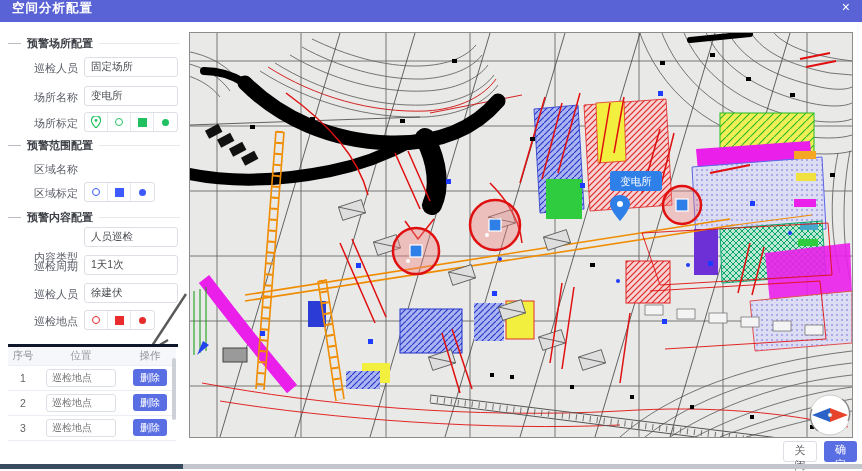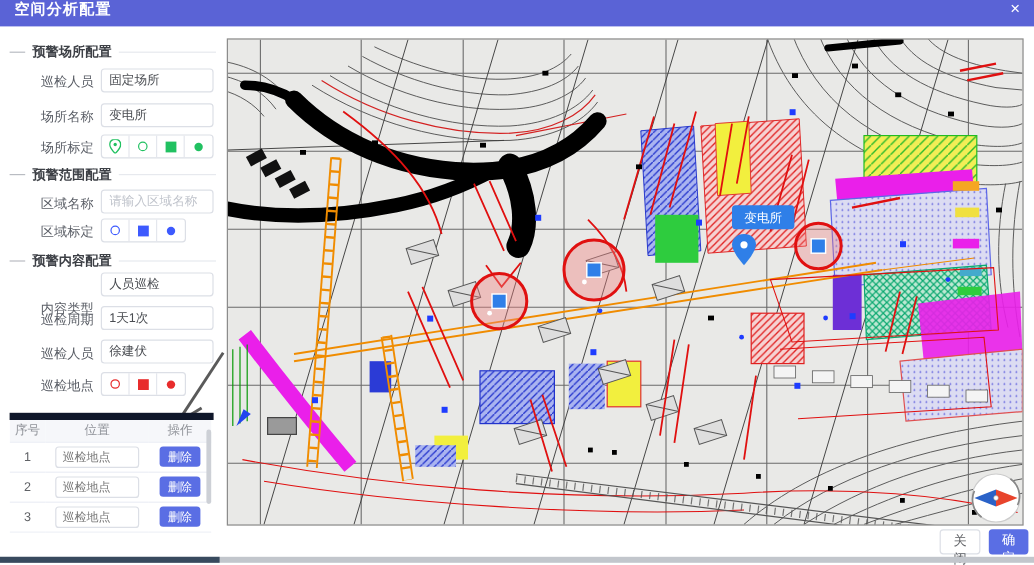--- a/index.html
+++ b/index.html
@@ -23,21 +23,21 @@
   .finput::placeholder{color:#c0c4cc;}
   .cellgroup{position:absolute;left:84px;height:20px;display:flex;border:1px solid #dcdfe6;
              border-radius:3px;background:#fff;}
   .cell{width:23px;display:flex;align-items:center;justify-content:center;border-right:1px solid #e4e7ed;cursor:pointer;}
   .cell:last-child{border-right:none;}
   .shp-circle{width:8px;height:8px;border:1.5px solid currentColor;border-radius:50%;}
   .shp-square{width:9px;height:9px;background:currentColor;}
   .shp-dot{width:7px;height:7px;background:currentColor;border-radius:50%;}
   
   .tblwrap{position:absolute;left:8px;top:344px;width:170px;height:100px;overflow:hidden;
-           border-top:6px solid #0f172a;}
+           border-top:3px solid #0f172a;}
   table.pts{border-collapse:collapse;width:168px;table-layout:fixed;}
   table.pts th{background:#f6f7fa;color:#909399;font-size:10.5px;font-weight:normal;height:18px;
                border-bottom:1px solid #ebeef5;}
   table.pts td{height:25px;border-bottom:1px solid #ebeef5;text-align:center;font-size:10.5px;color:#606266;}
   .col-no{width:30px;} .col-loc{width:86px;} .col-op{width:52px;}
   .tinput{width:70px;height:18px;border:1px solid #dcdfe6;border-radius:3px;font-size:10px;color:#777;
           padding:0 5px;outline:none;font-family:"Liberation Sans",sans-serif;}
   .btn-del{width:34px;height:17px;background:#5a6ee4;border:none;border-radius:3px;color:#fff;
            font-size:10px;cursor:pointer;font-family:"Liberation Sans",sans-serif;}
   .vscroll{position:absolute;left:172px;top:358px;width:4px;height:62px;background:#cdd0d6;border-radius:2px;}
@@ -96,21 +96,20 @@
       </span>
   </div>
 
   <div class="sec" style="top:138px;">
     <span class="dash"></span>
     <span class="t">预警范围配置</span>
     <span class="rule"></span>
   </div>
 
   <div class="flabel" style="top:162px;">区域名称</div>
-  <input class="finput" style="top: 158px;" placeholder="请输入区域名称">
 
   <div class="flabel" style="top:186px;">区域标定</div>
   <div class="cellgroup" style="top:182px;color:#3d5afe;">
     <span class="cell">
         <span class="shp-circle"></span>
       </span>
     <span class="cell">
         <span class="shp-square"></span>
       </span>
     <span class="cell">

